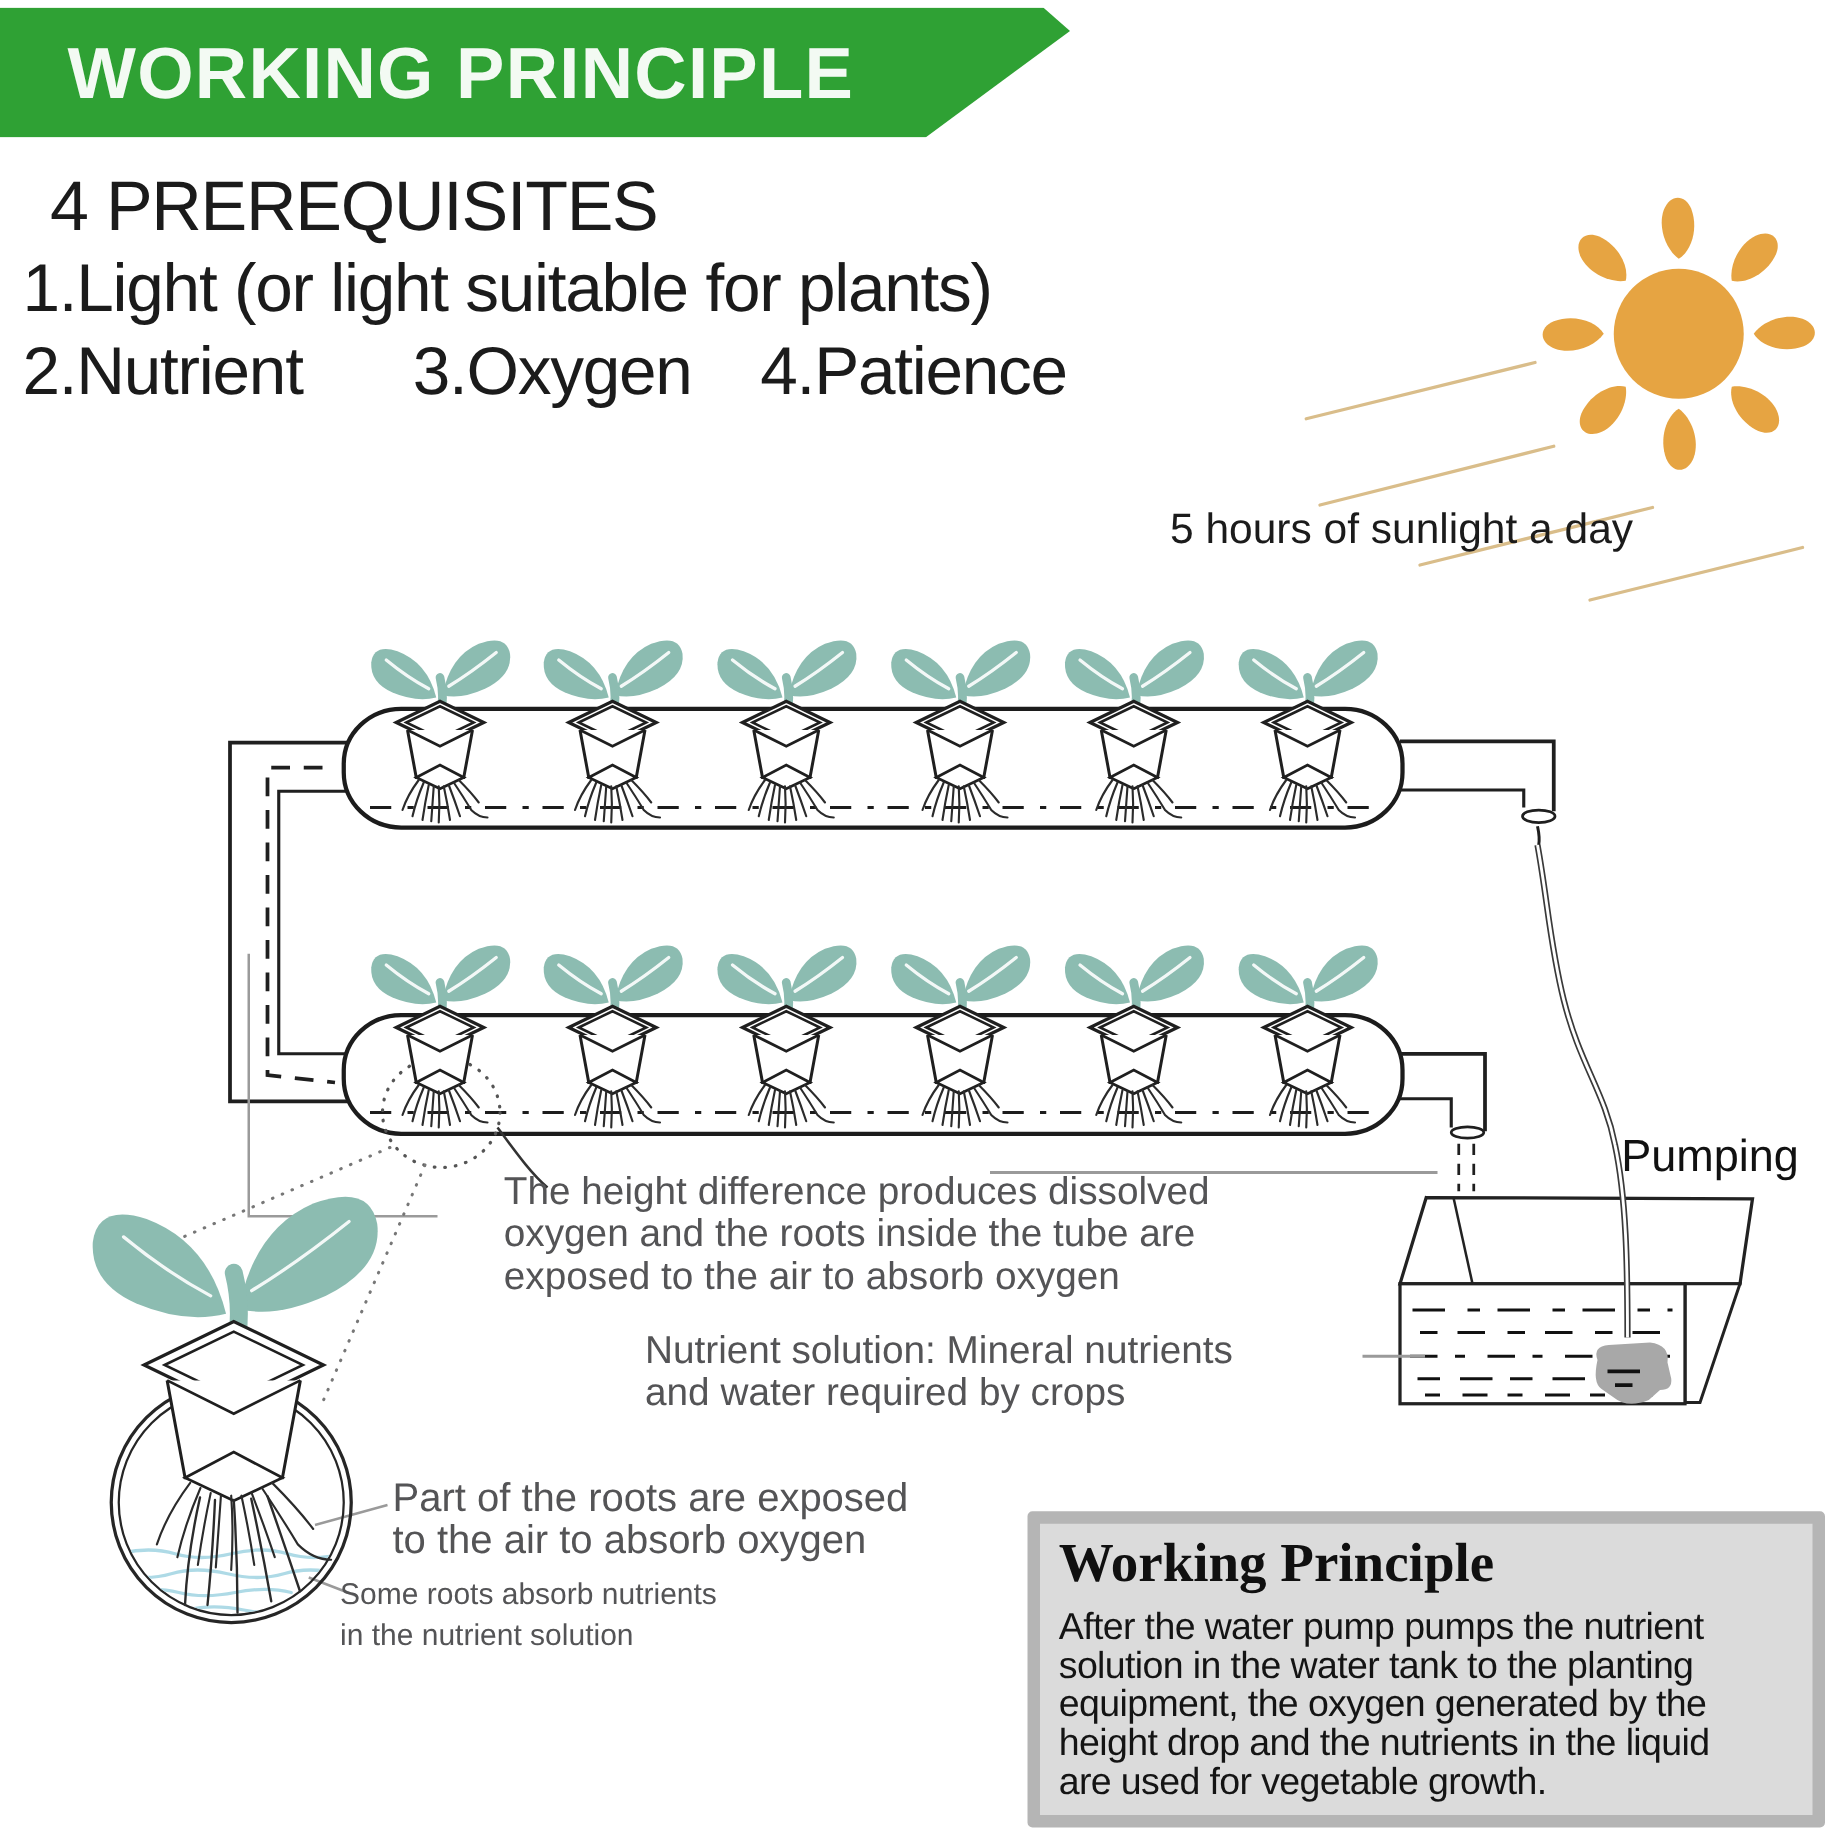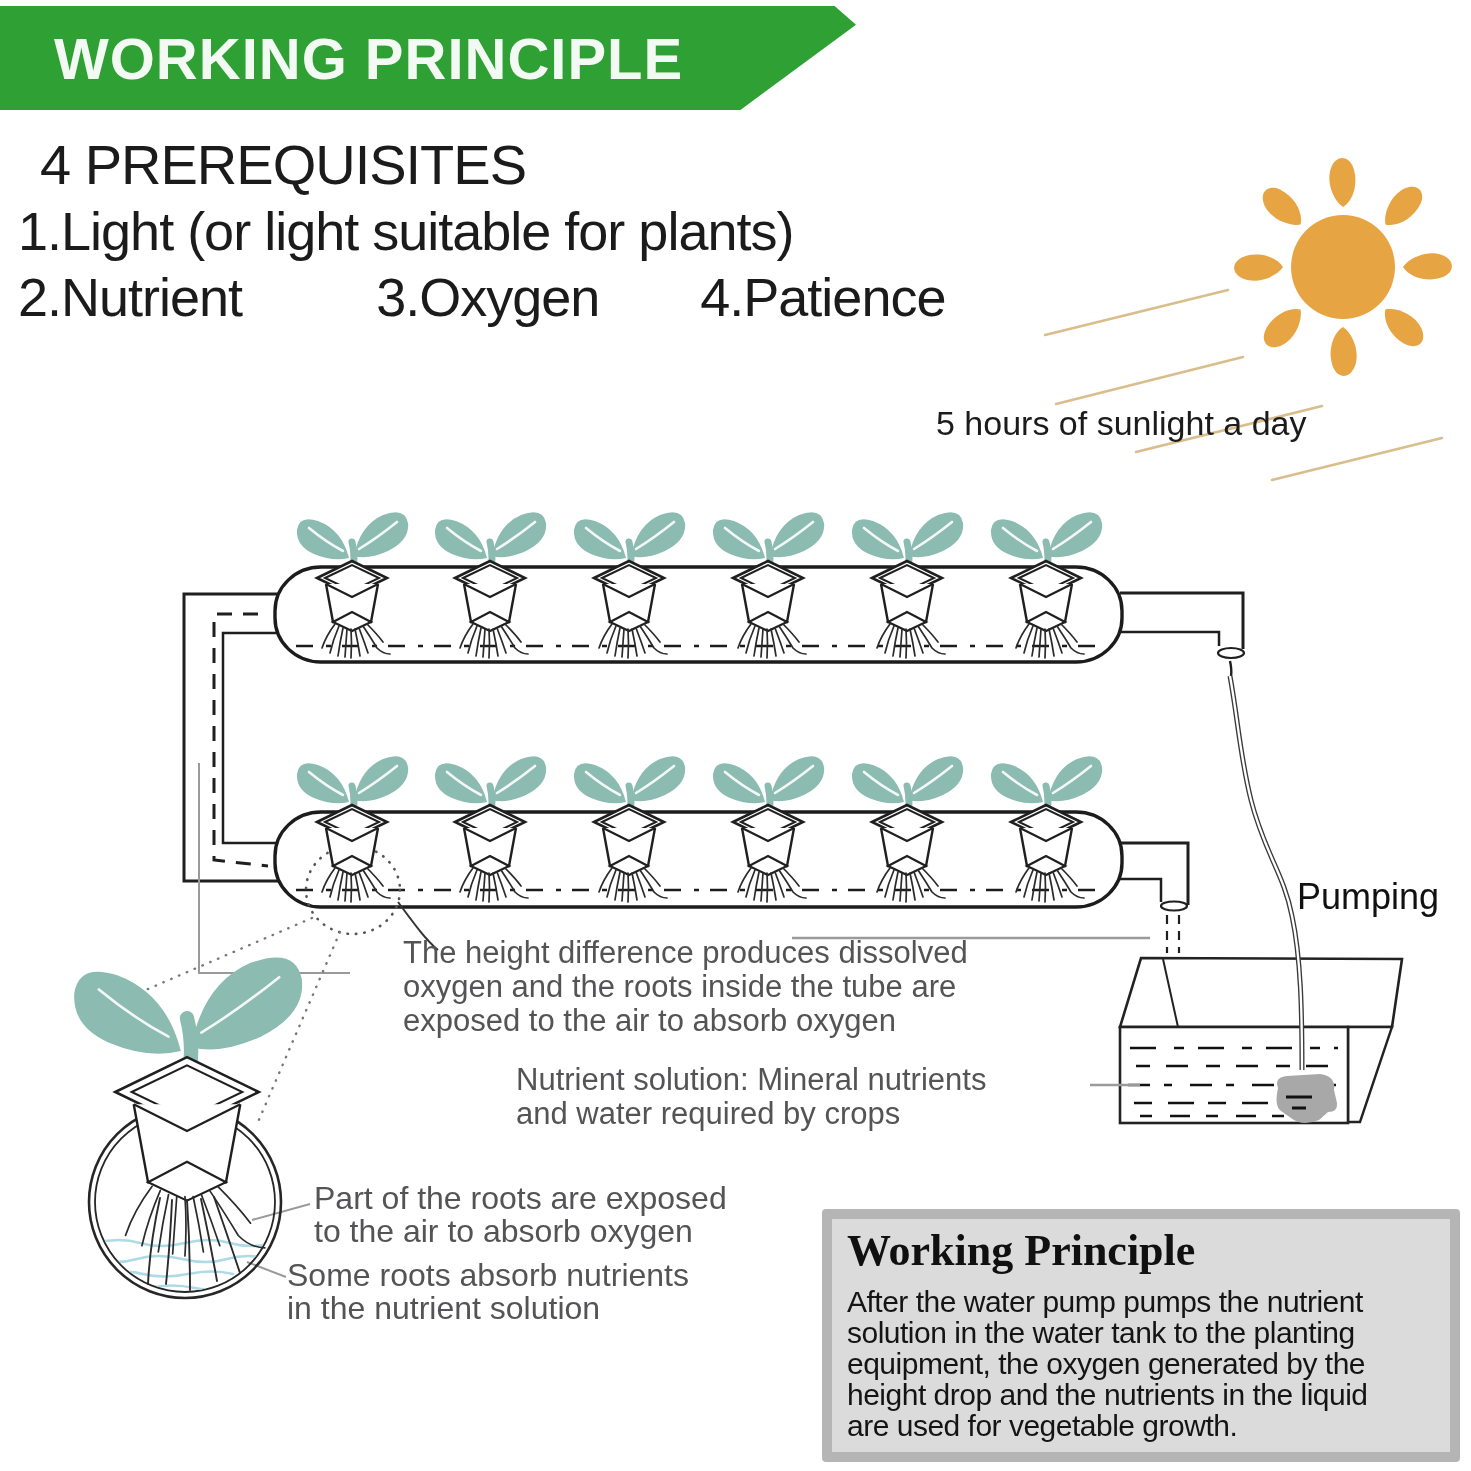--- a/index.html
+++ b/index.html
@@ -14,30 +14,30 @@
     clip-path:polygon(0 0,97.5% 0,100% 18%,86.5% 100%,0 100%);
     z-index:3;
   }
   #banner-title{
     margin:0;padding-left:54px;line-height:106px;font-size:58px;font-weight:600;
     color:#F3FAF3;letter-spacing:1px;white-space:nowrap;
   }
   .black-head{color:#1b1b1b;white-space:nowrap;z-index:2;}
   #prereq-heading{left:20px;top:132px;font-size:56px;letter-spacing:-1px;margin-left:20px;}
   #prereq-line1{left:18px;top:200px;font-size:54px;letter-spacing:-1px;}
-  #prereq-line2{left:18px;top:266px;font-size:54px;letter-spacing:-1px;display:flex;gap:46px;}
+  #prereq-line2{left:18px;top:266px;font-size:54px;letter-spacing:-1px;display:flex;}
   #prereq-line2 span:nth-child(2){margin-left:88px;text-align:right;}
   #prereq-line2 span:nth-child(3){margin-left:55px;}
   #sun-caption{left:936px;top:404px;font-size:34px;color:#1b1b1b;white-space:nowrap;z-index:2;}
-  #pumping-label{left:1297px;top:876px;font-size:36px;color:#111;white-space:nowrap;z-index:2;}
+  #pumping-label{left:1297px;top:904px;font-size:36px;color:#111;white-space:nowrap;z-index:2;}
   .note{color:#545456;z-index:2;white-space:nowrap;}
   #note-height{left:403px;top:936px;font-size:31px;line-height:34px;}
   #note-nutrient{left:516px;top:1063px;font-size:31px;line-height:34px;}
   #note-part{left:314px;top:1182px;font-size:32px;line-height:33px;}
-  #note-some{left:287px;top:1259px;font-size:32px;line-height:33px;}
+  #note-some{left:272px;top:1259px;font-size:24px;line-height:33px;}
   
   #info-box{
     left:822px;top:1209px;width:638px;height:253px;box-sizing:border-box;
     background:#DBDBDB;border:10px solid #B5B5B5;border-radius:4px;z-index:2;
   }
   #info-box-title{
     font-family:"Liberation Serif", serif;font-weight:bold;font-size:44px;color:#101010;
     margin:6px 0 10px 15px;white-space:nowrap;
   }
   .info-line{

